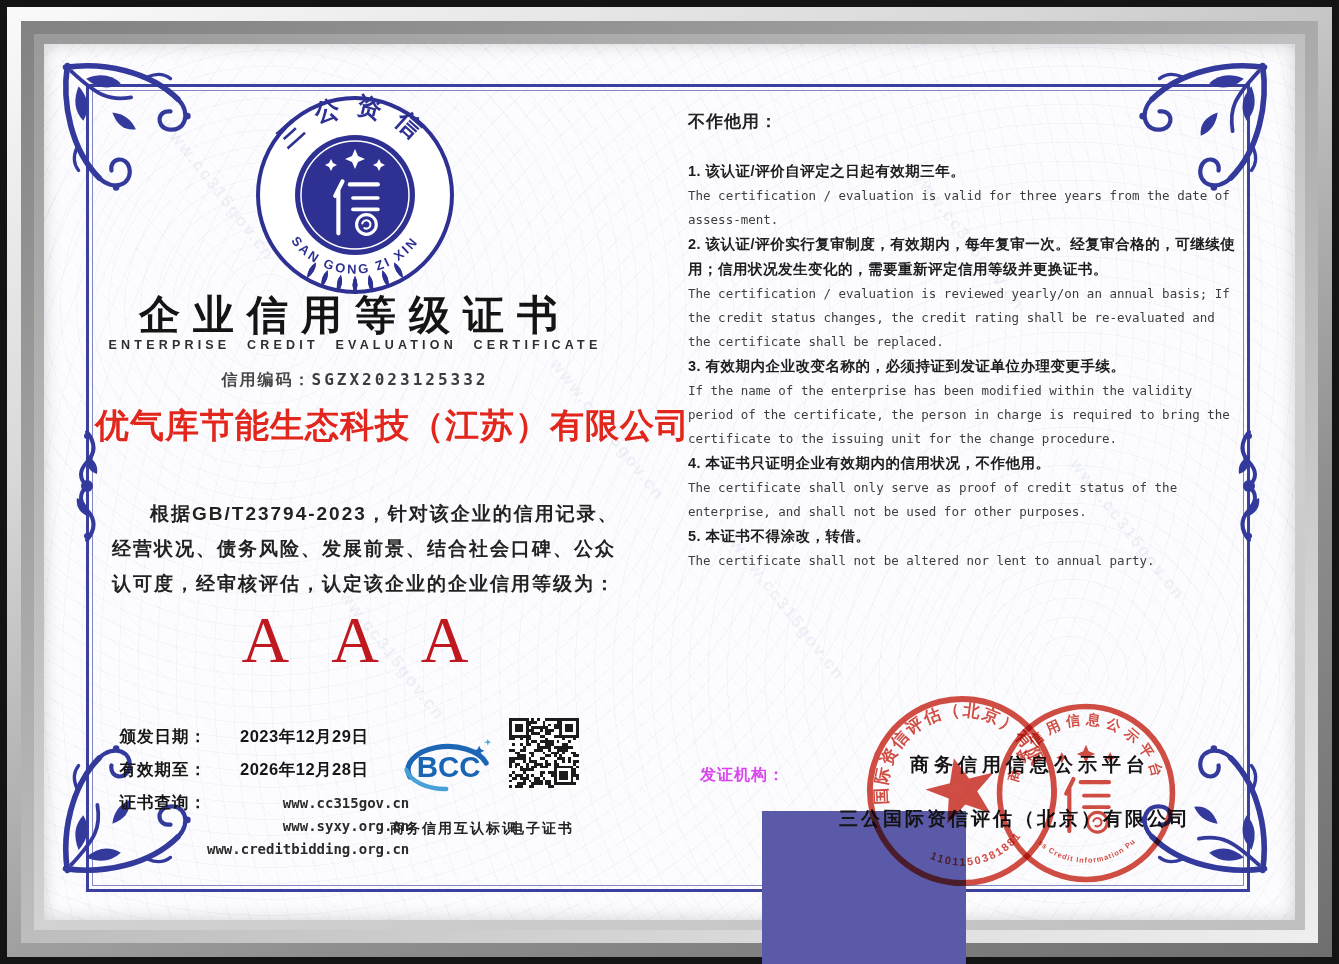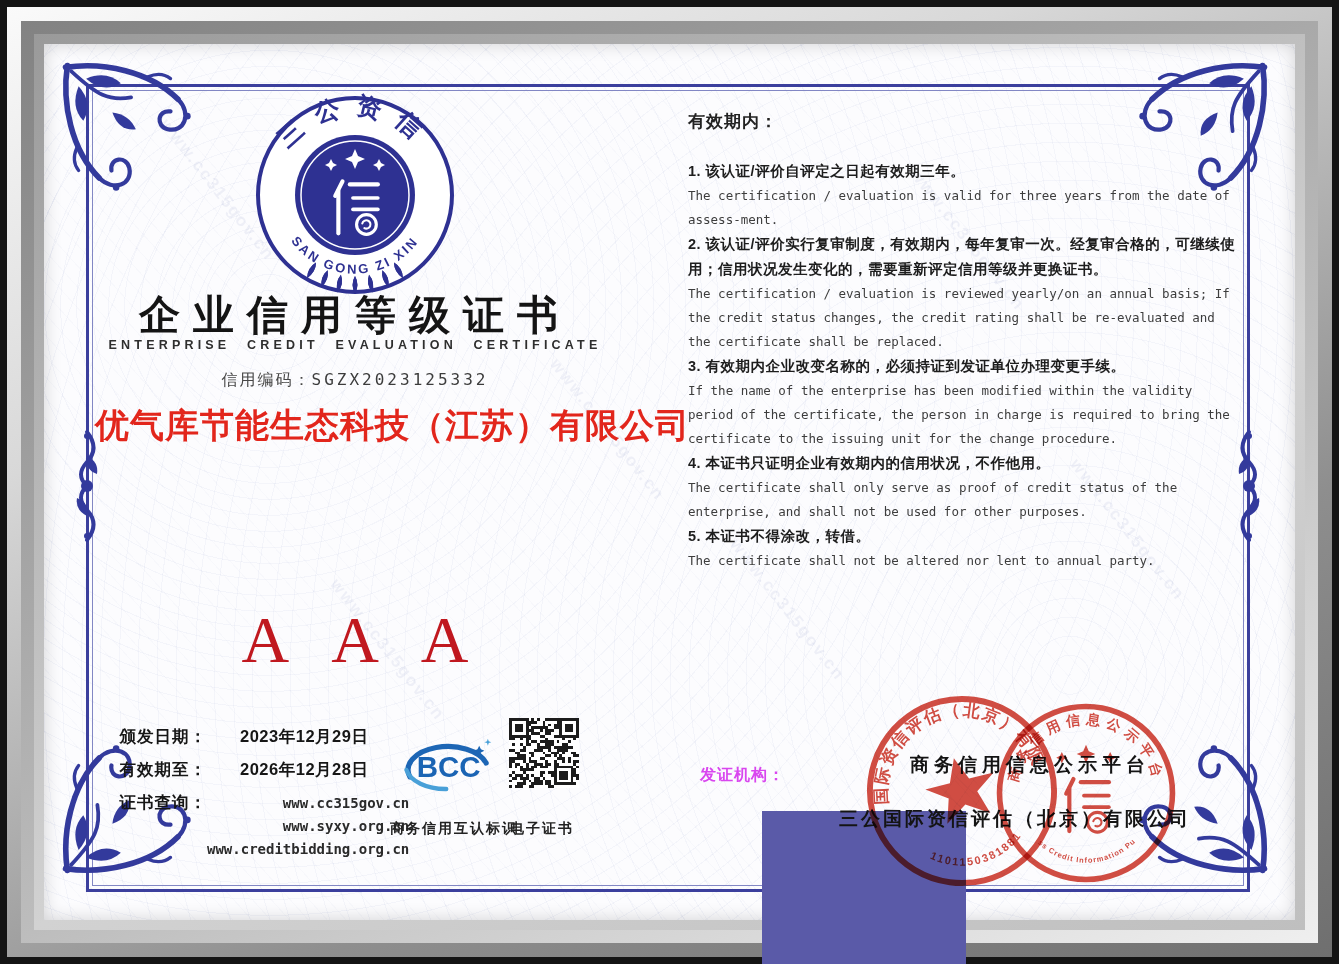--- a/index.html
+++ b/index.html
@@ -21,21 +21,21 @@
   .wm{position:absolute;color:#6b79b5;opacity:0.09;font-size:17px;letter-spacing:2px;transform:rotate(52deg);white-space:nowrap;font-weight:700;}
   
   .orn{position:absolute;width:150px;height:150px;}
   .edgeorn{position:absolute;width:46px;height:128px;}
   
   .logo{position:absolute;left:253px;top:93px;width:204px;height:204px;}
   
   .lcol{position:absolute;left:95px;width:520px;text-align:center;}
   .title{top:288px;font-size:41px;font-weight:900;color:#141414;letter-spacing:13px;white-space:nowrap;}
   .subtitle{top:338px;font-size:12.5px;font-weight:700;color:#2e2e2e;letter-spacing:4.2px;word-spacing:9px;white-space:nowrap;}
-  .codeline{top:370px;font-size:16px;color:#474747;font-weight:400;letter-spacing:2px;}
+  .codeline{top:370px;font-size:16px;color:#474747;font-weight:700;letter-spacing:2px;}
   .codeline .val{font-family:"DejaVu Sans Mono",monospace;letter-spacing:3px;color:#3c3c3c;}
   .company{top:403px;font-size:34px;font-weight:700;color:#e2261c;letter-spacing:1px;white-space:nowrap;}
   .uscc{top:458px;font-size:15.5px;color:#3a3a3a;font-weight:700;letter-spacing:1.5px;}
   .uscc .val{font-family:"DejaVu Sans Mono",monospace;letter-spacing:2.5px;}
   .statement{position:absolute;left:112px;top:496px;width:520px;text-align:left;font-size:19px;font-weight:600;color:#222;line-height:35px;letter-spacing:2px;}
   .statement .ln1{text-indent:2em;}
   .rating{top:602px;font-family:"Liberation Serif",serif;font-size:66px;font-weight:400;color:#c0181f;letter-spacing:42px;text-indent:42px;}
   
   .info{position:absolute;left:113px;top:726px;font-size:16.5px;color:#161616;text-align:right;}
   .info .row{display:flex;margin-bottom:11px;}
@@ -183,20 +183,25 @@
         </g>
     </svg>
 
     <div class="lcol title">企业信用等级证书</div>
     <div class="lcol subtitle">ENTERPRISE CREDIT EVALUATION CERTIFICATE</div>
     <div class="lcol codeline">
       <span>信用编码：</span><span class="val">SGZX2023125332</span>
     </div>
     <div class="lcol company">优气库节能生态科技（江苏）有限公司</div>
 
+    <div class="statement">
+      <div class="ln1">根据GB/T23794-2023，针对该企业的信用记录、</div>
+      <div>经营状况、债务风险、发展前景、结合社会口碑、公众</div>
+      <div>认可度，经审核评估，认定该企业的企业信用等级为：</div>
+    </div>
 
     <div class="lcol rating">AAA</div>
 
     <div class="info">
       <div class="row">
         <span class="lab">颁发日期：</span>
         <span class="val">2023年12月29日</span>
       </div>
       <div class="row">
         <span class="lab">有效期至：</span>
@@ -845,21 +850,21 @@
         <span></span>
         <span></span>
         <span class="on"></span>
         <span class="on"></span>
       </div>
 
     <div class="mini-label" style="left:388px;width:132px;text-align:center">商务信用互认标识</div>
     <div class="mini-label" style="left:502px;width:80px;text-align:center">电子证书</div>
 
     <div class="rcol">
-      <div class="hdr">有效期内：</div>
+      <div class="hdr">不作他用：</div>
       <div class="zh">1. 该认证/评价自评定之日起有效期三年。</div>
       <div class="en">The certification / evaluation is valid for three years from the date of assess-ment.</div>
       <div class="zh">2. 该认证/评价实行复审制度，有效期内，每年复审一次。经复审合格的，可继续使用；信用状况发生变化的，需要重新评定信用等级并更换证书。</div>
       <div class="en">The certification / evaluation is reviewed yearly/on an annual basis; If the credit status changes, the credit rating shall be re-evaluated and the certificate shall be replaced.</div>
       <div class="zh">3. 有效期内企业改变名称的，必须持证到发证单位办理变更手续。</div>
       <div class="en">If the name of the enterprise has been modified within the validity period of the certificate, the person in charge is required to bring the certificate to the issuing unit for the change procedure.</div>
       <div class="zh">4. 本证书只证明企业有效期内的信用状况，不作他用。</div>
       <div class="en">The certificate shall only serve as proof of credit status of the enterprise, and shall not be used for other purposes.</div>
       <div class="zh">5. 本证书不得涂改，转借。</div>
       <div class="en">The certificate shall not be altered nor lent to annual party.</div>

